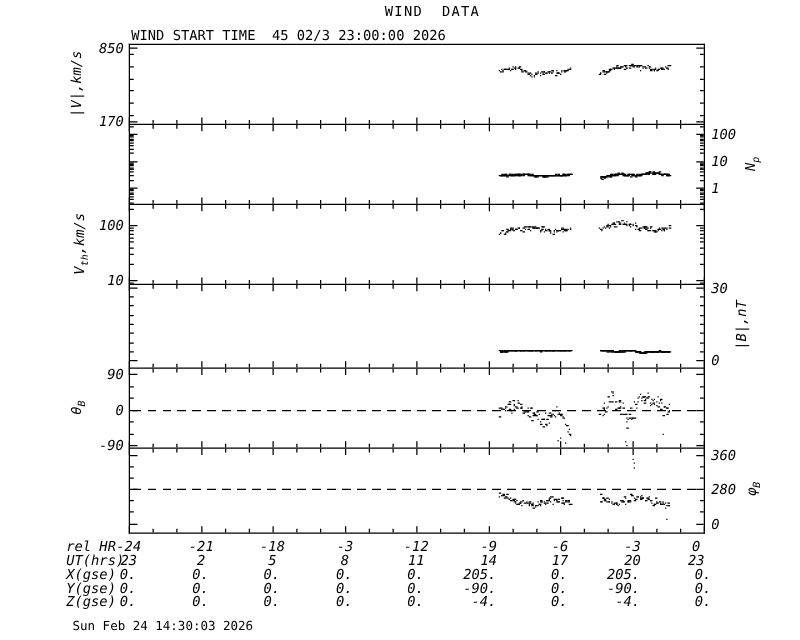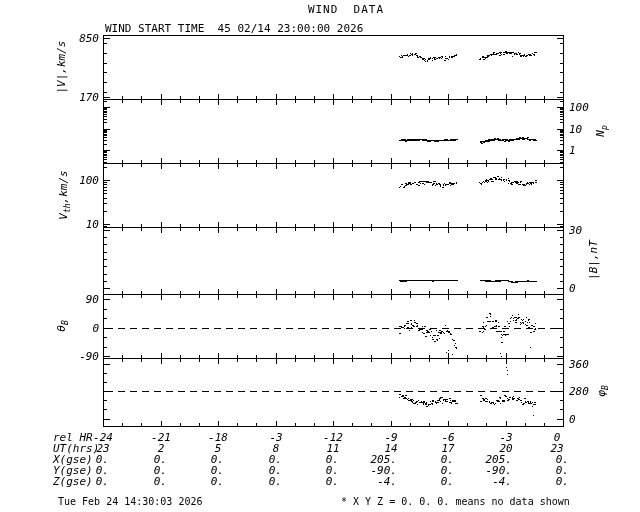--- a/index.html
+++ b/index.html
@@ -11,21 +11,21 @@
   .header{position:absolute;top:22px;left:105px;font-size:11px;white-space:pre;}
   .footL{position:absolute;top:496px;left:58px;font-size:10px;white-space:pre;}
   .footR{position:absolute;top:496px;left:341px;font-size:10px;white-space:pre;}
   sub{font-size:8px;}
 </style>
 </head>
 <body>
 
 <div class="screen">
   <div class="title">WIND  DATA</div>
-  <div class="header">WIND START TIME  45 02/14 23:00:00 2026</div>
+  <div class="header">WIND START TIME  45 02/3 23:00:00 2026</div>
   <div id="plot" class="abs" style="left:0;top:0;width:640px;height:512px;font-style:italic;">
       <div class="abs" style="left: 103px; top: 35px; width: 1px; height: 392px; background: rgb(0, 0, 0);"></div>
       <div class="abs" style="left: 563px; top: 35px; width: 1px; height: 392px; background: rgb(0, 0, 0);"></div>
       <div class="abs" style="left: 103px; top: 35px; width: 461px; height: 1px; background: rgb(0, 0, 0);"></div>
       <div class="abs" style="left: 103px; top: 99px; width: 461px; height: 1px; background: rgb(0, 0, 0);"></div>
       <div class="abs" style="left: 103px; top: 163px; width: 461px; height: 1px; background: rgb(0, 0, 0);"></div>
       <div class="abs" style="left: 103px; top: 227px; width: 461px; height: 1px; background: rgb(0, 0, 0);"></div>
       <div class="abs" style="left: 103px; top: 294px; width: 461px; height: 1px; background: rgb(0, 0, 0);"></div>
       <div class="abs" style="left: 103px; top: 358px; width: 461px; height: 1px; background: rgb(0, 0, 0);"></div>
       <div class="abs" style="left: 103px; top: 426px; width: 461px; height: 1px; background: rgb(0, 0, 0);"></div>
@@ -1689,15 +1689,14 @@
       <div class="abs" style="left: 49px; top: 476px; width: 60px; text-align: right; font-size: 11px; line-height: 11px;">0.</div>
       <div class="abs" style="left: 107px; top: 476px; width: 60px; text-align: right; font-size: 11px; line-height: 11px;">0.</div>
       <div class="abs" style="left: 164px; top: 476px; width: 60px; text-align: right; font-size: 11px; line-height: 11px;">0.</div>
       <div class="abs" style="left: 222px; top: 476px; width: 60px; text-align: right; font-size: 11px; line-height: 11px;">0.</div>
       <div class="abs" style="left: 279px; top: 476px; width: 60px; text-align: right; font-size: 11px; line-height: 11px;">0.</div>
       <div class="abs" style="left: 337px; top: 476px; width: 60px; text-align: right; font-size: 11px; line-height: 11px;">-4.</div>
       <div class="abs" style="left: 394px; top: 476px; width: 60px; text-align: right; font-size: 11px; line-height: 11px;">0.</div>
       <div class="abs" style="left: 452px; top: 476px; width: 60px; text-align: right; font-size: 11px; line-height: 11px;">-4.</div>
       <div class="abs" style="left: 509px; top: 476px; width: 60px; text-align: right; font-size: 11px; line-height: 11px;">0.</div>
     </div>
-  <div class="footL">Tue Feb 24 14:30:03 2026</div>
-  <div class="footR">* X Y Z = 0. 0. 0. means no data shown</div>
+  <div class="footL">Sun Feb 24 14:30:03 2026</div>
 </div>
 
 </body></html>

